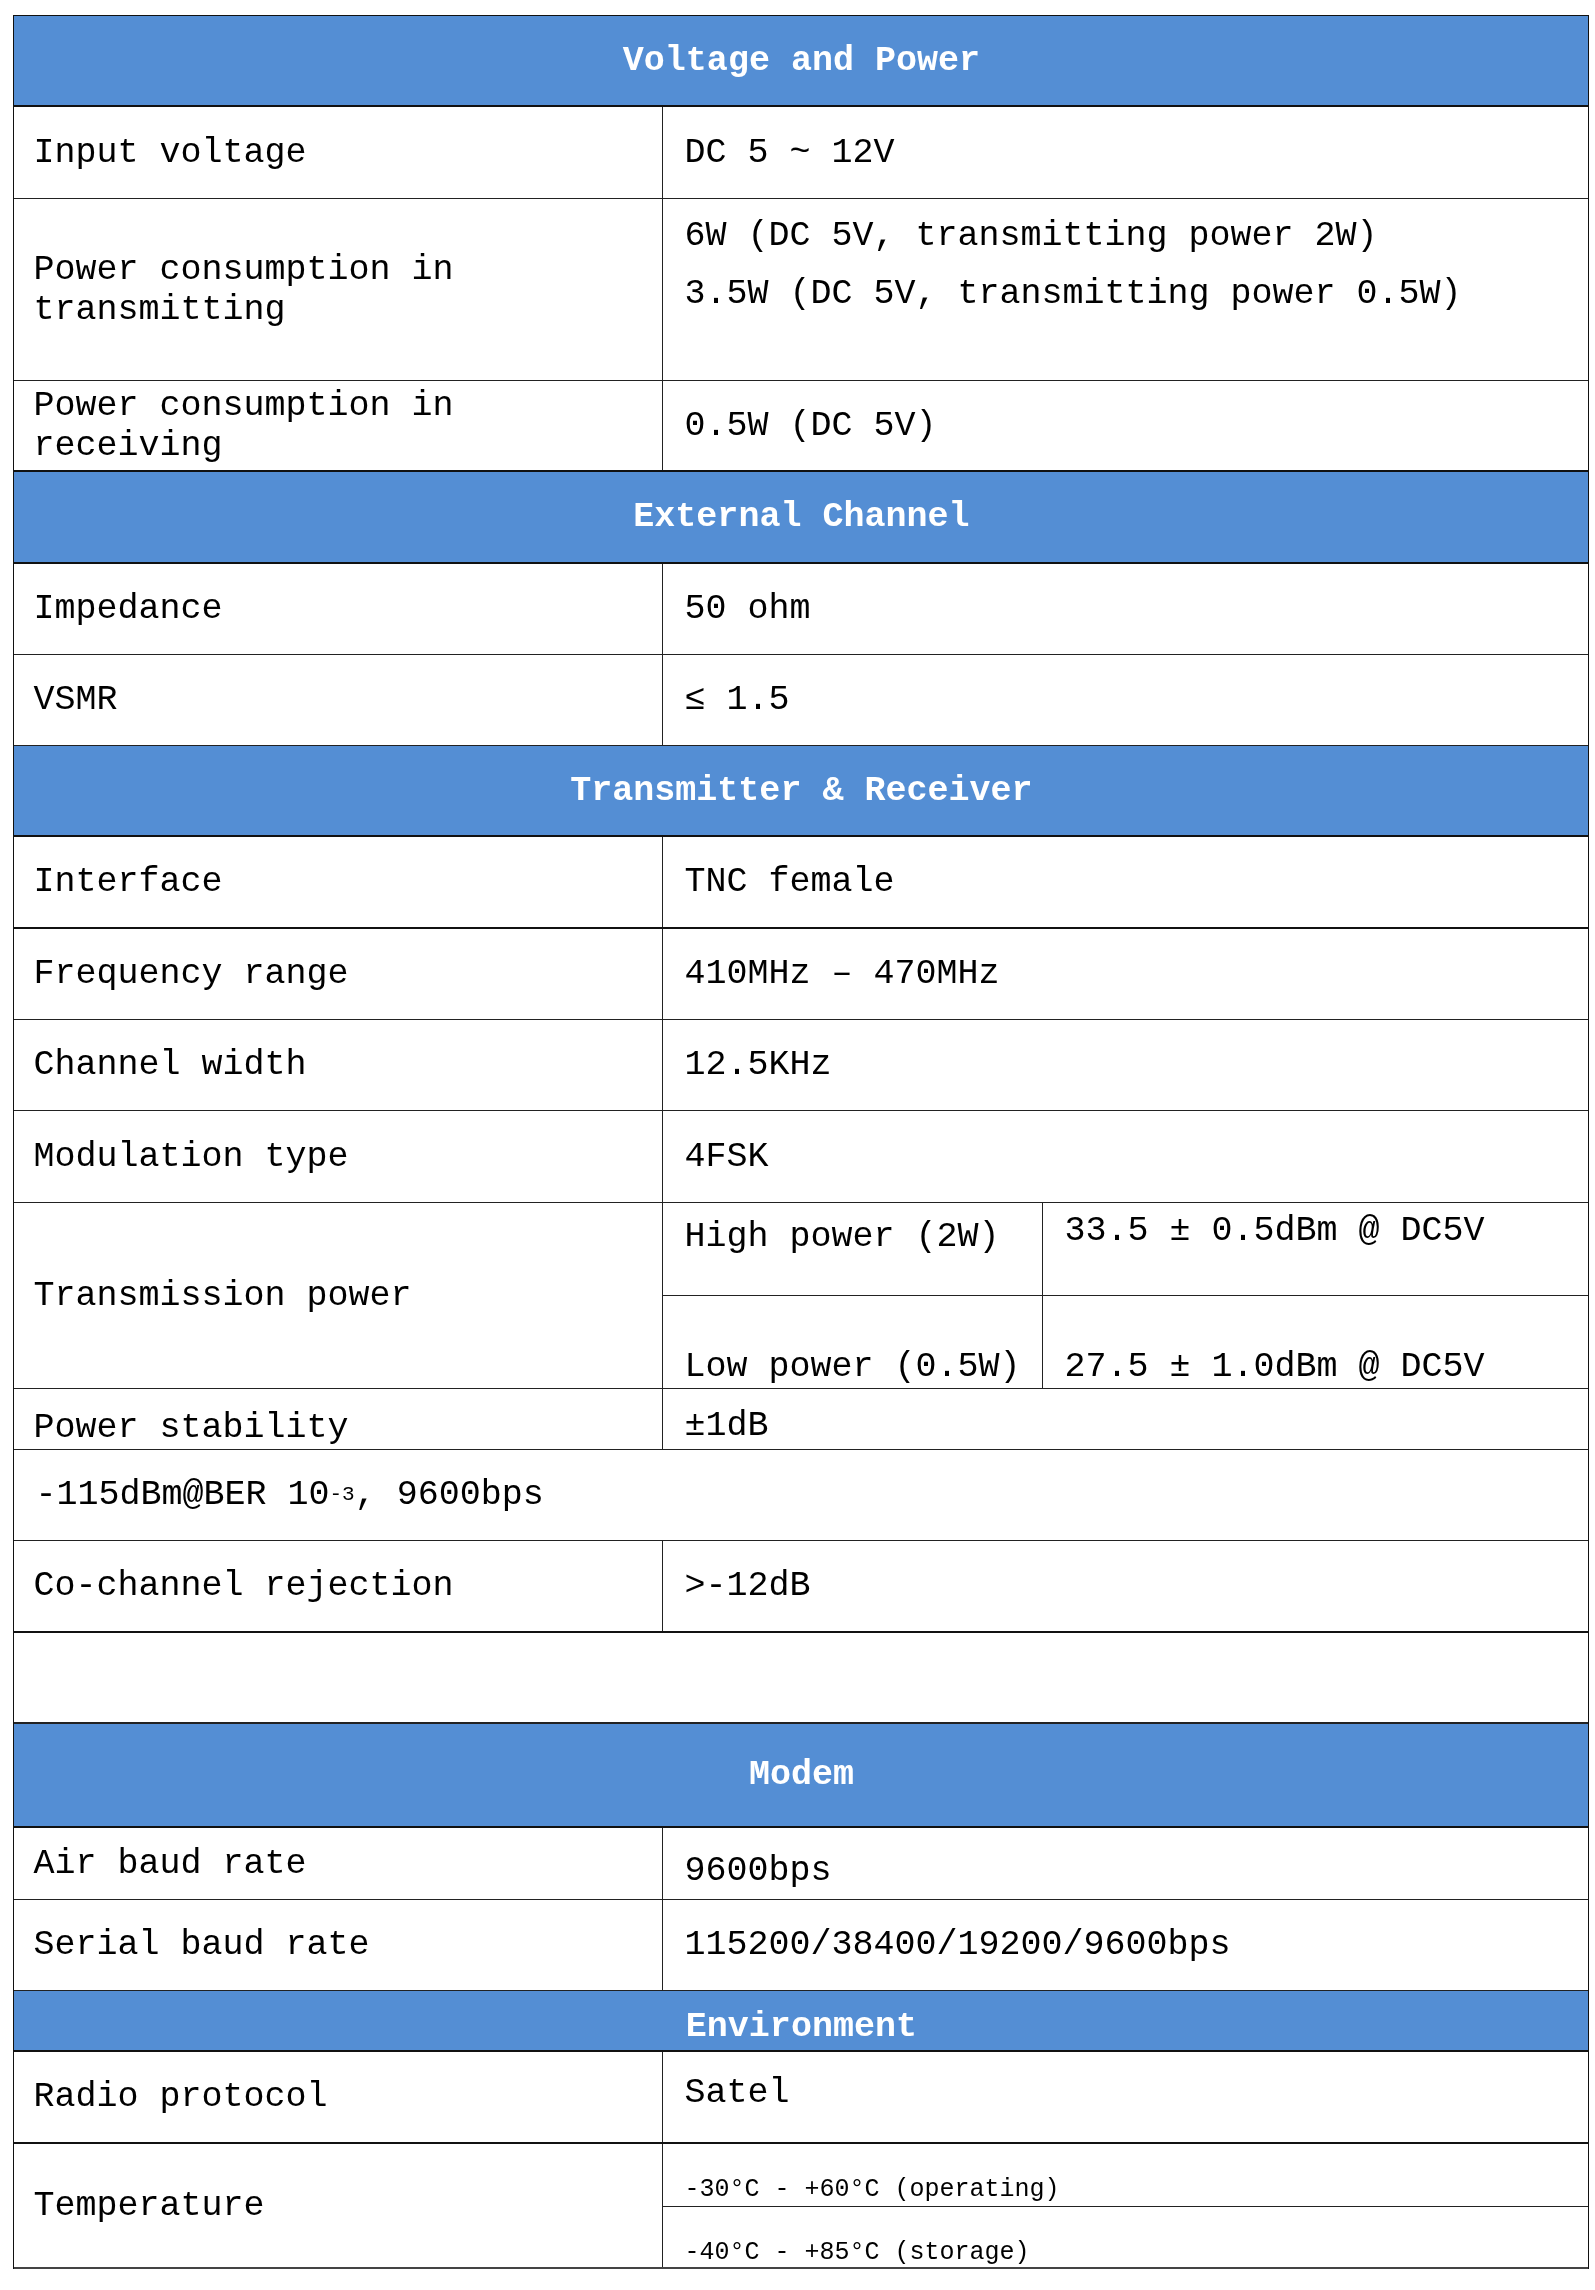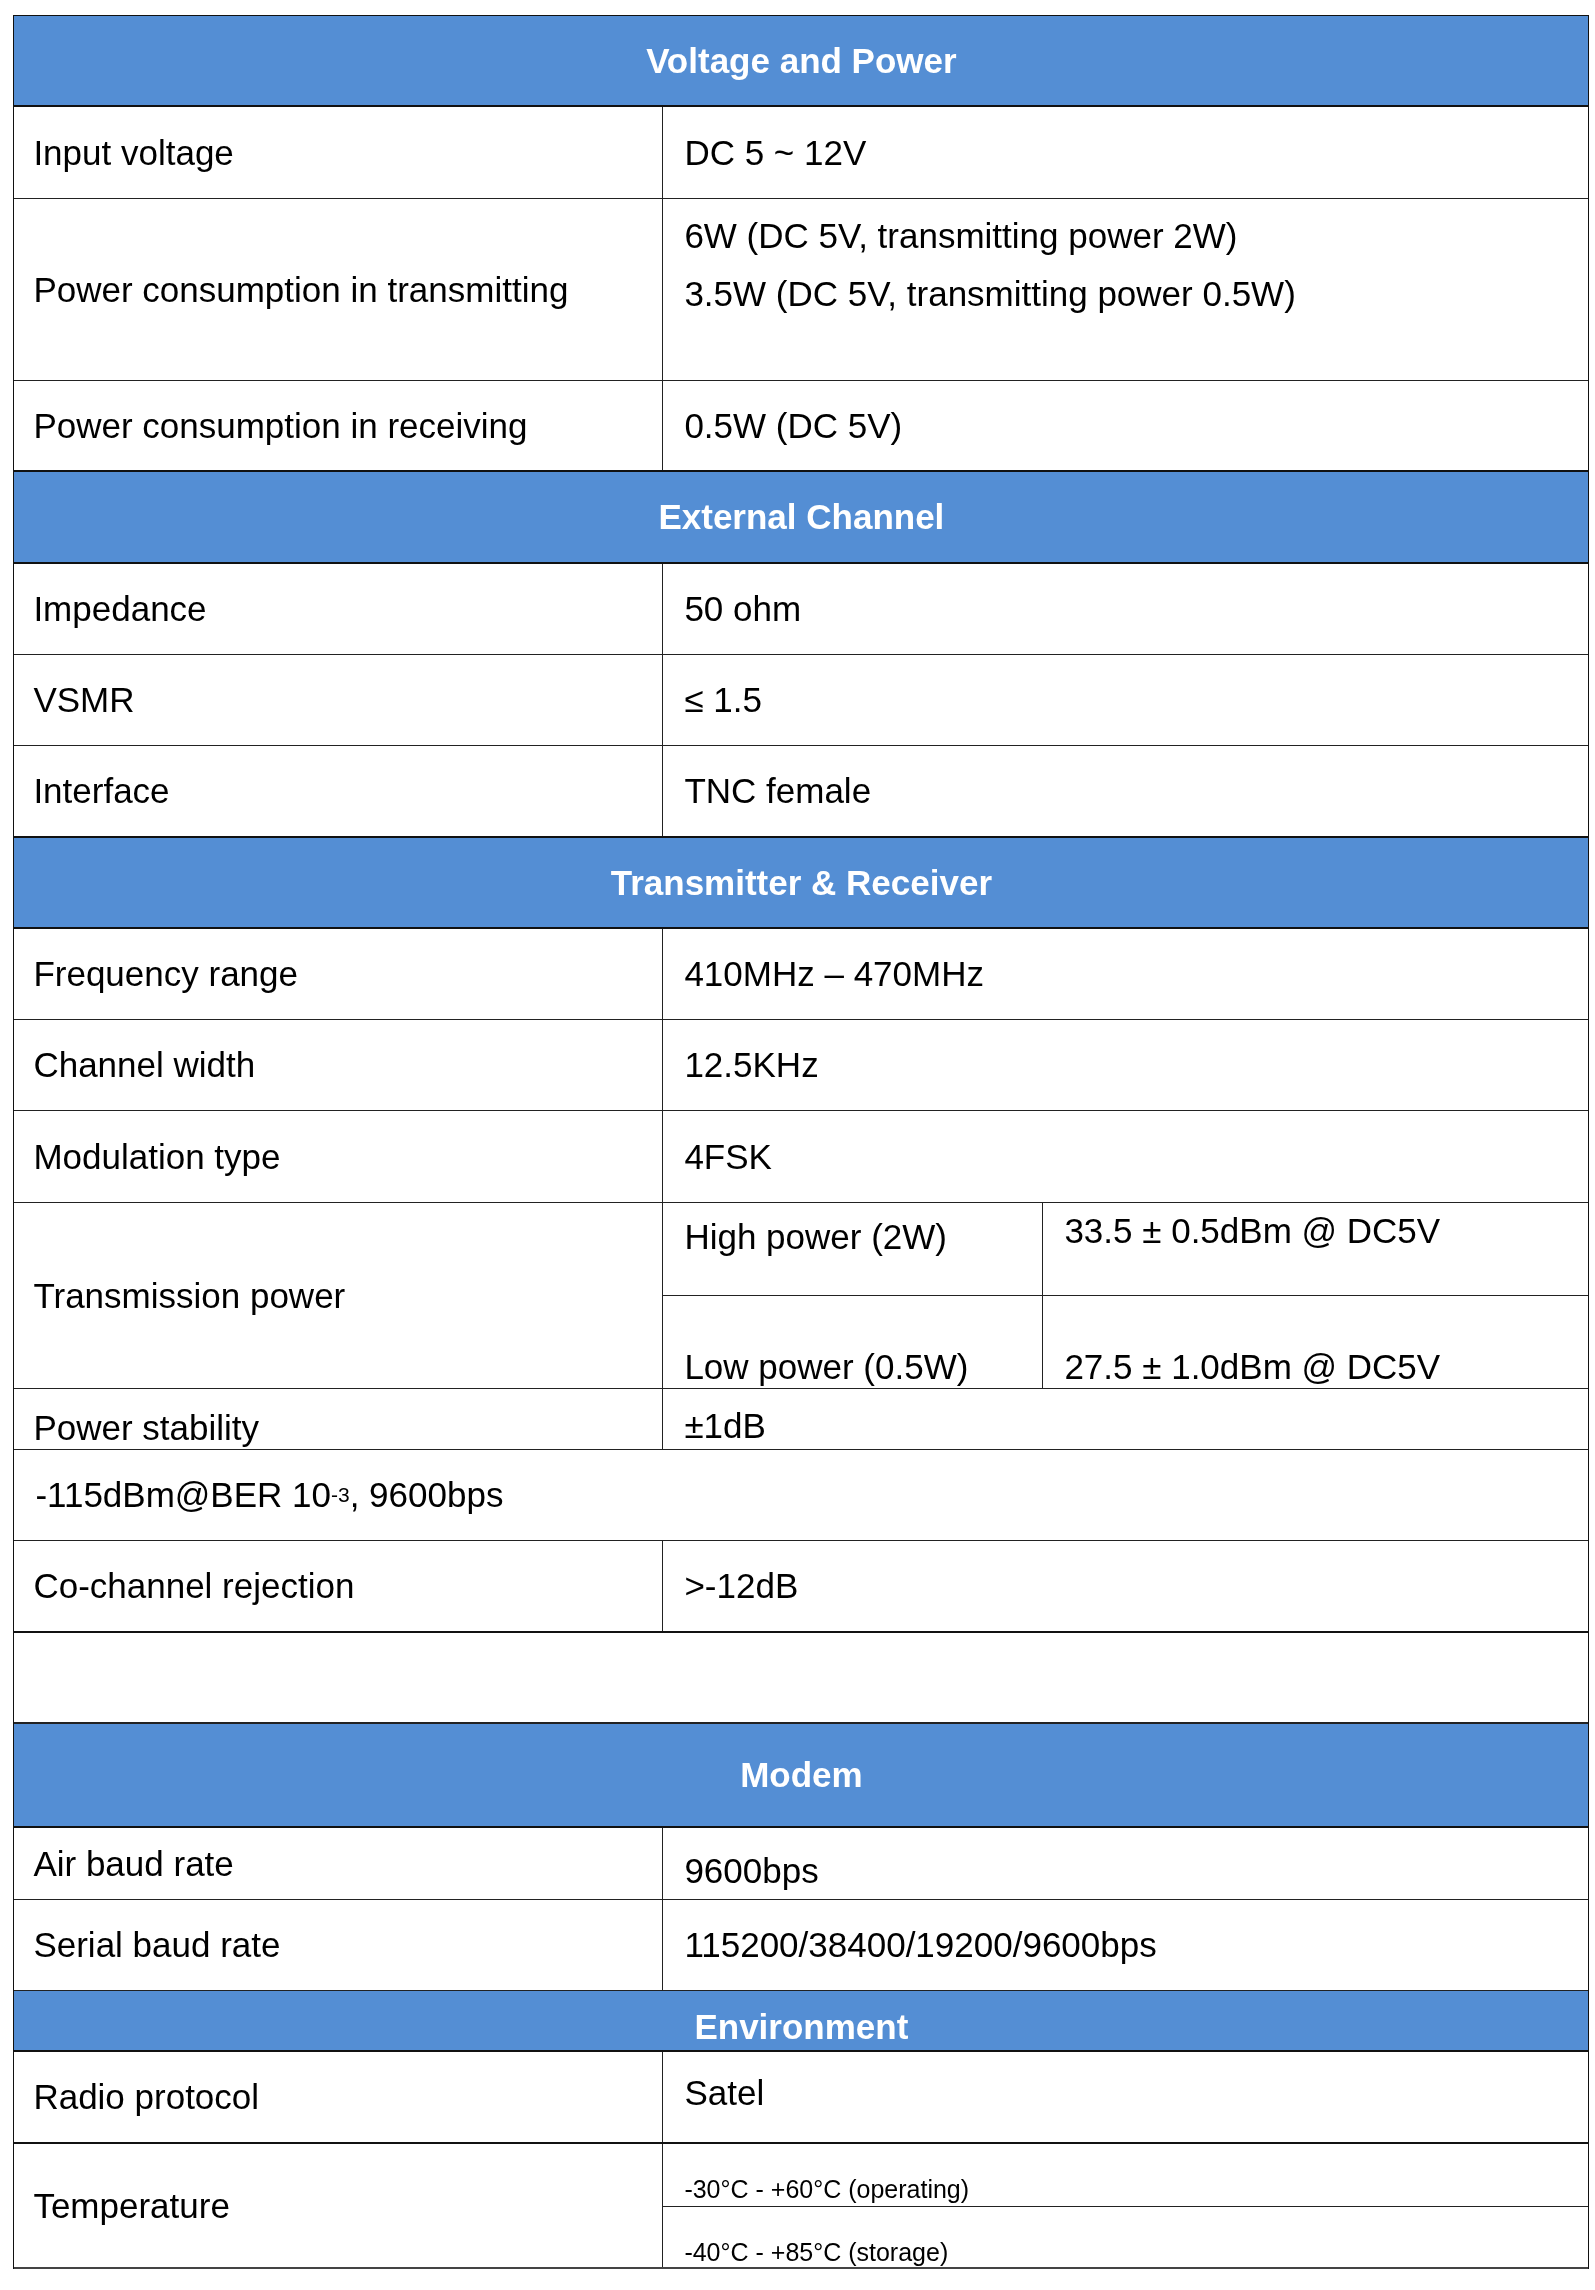--- a/index.html
+++ b/index.html
@@ -1,19 +1,19 @@
 <!DOCTYPE html>
 <html><head>
 <meta charset="utf-8">
 <style>
   html, body { margin: 0; padding: 0; background: #ffffff; }
   body { width: 1596px; height: 2290px; position: relative; overflow: hidden;
          font-family: "Liberation Sans", sans-serif; color: #000; }
   .table { position: absolute; left: 13.4px; top: 15.4px; width: 1574px;
-           border: 1.9px solid #111; border-bottom: none; box-sizing: content-box; }
+           border: 1.9px solid #111; border-bottom: none; box-sizing: content-box; font-family: Liberation Mono, monospace; }
   .row { position: relative; display: flex; border-bottom: 1.9px solid #222; box-sizing: border-box; }
   .section { background: #548ed4; color: #fff; font-weight: bold; font-size: 35px;
              justify-content: center; align-items: center; border-bottom: 2.9px solid #111; }
   .section span { display: block; text-align: center; width: 100%; }
   .cell-label { width: 649px; flex: 0 0 649px; border-right: 1.9px solid #222; box-sizing: border-box;
                 font-size: 35px; padding-left: 19px; display: flex; align-items: center; }
   .cell-value { flex: 1; font-size: 35px; padding-left: 21px; display: flex; align-items: center; box-sizing: border-box; }
   .cell-value.multi { flex-direction: column; align-items: flex-start; justify-content: flex-start; padding-top: 7.7px; }
   .cell-value.multi div { line-height: 58px; }
   .split { flex: 1; display: flex; flex-direction: column; }
@@ -57,27 +57,27 @@
     <span>External Channel</span>
   </div>
   <div class="row" style="height:91px">
     <div class="cell-label">Impedance</div>
     <div class="cell-value">50 ohm</div>
   </div>
   <div class="row" style="height:91px">
     <div class="cell-label">VSMR</div>
     <div class="cell-value">≤ 1.5</div>
   </div>
+  <div class="row section" style="height:91px">
+    <span>Transmitter &amp; Receiver</span>
+  </div>
+
   <div class="row" style="height:92px;border-bottom:2.9px solid #111">
     <div class="cell-label">Interface</div>
     <div class="cell-value">TNC female</div>
-  </div>
-
-  <div class="row section" style="height:91px">
-    <span>Transmitter &amp; Receiver</span>
   </div>
   <div class="row" style="height:91px">
     <div class="cell-label">Frequency range</div>
     <div class="cell-value">410MHz – 470MHz</div>
   </div>
   <div class="row" style="height:91px">
     <div class="cell-label">Channel width</div>
     <div class="cell-value">12.5KHz</div>
   </div>
   <div class="row" style="height:92px">

